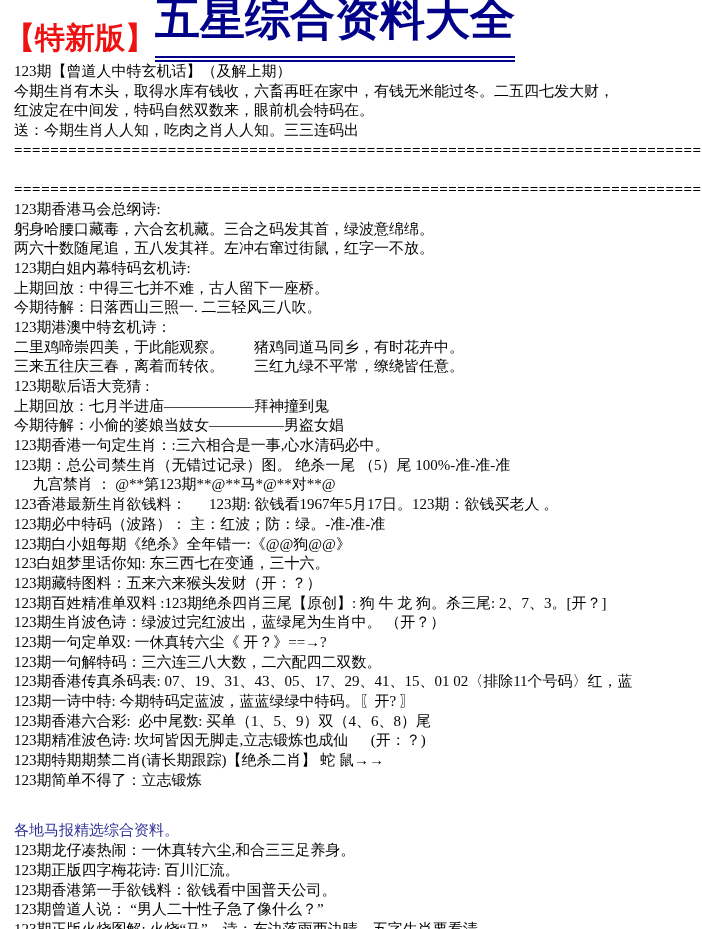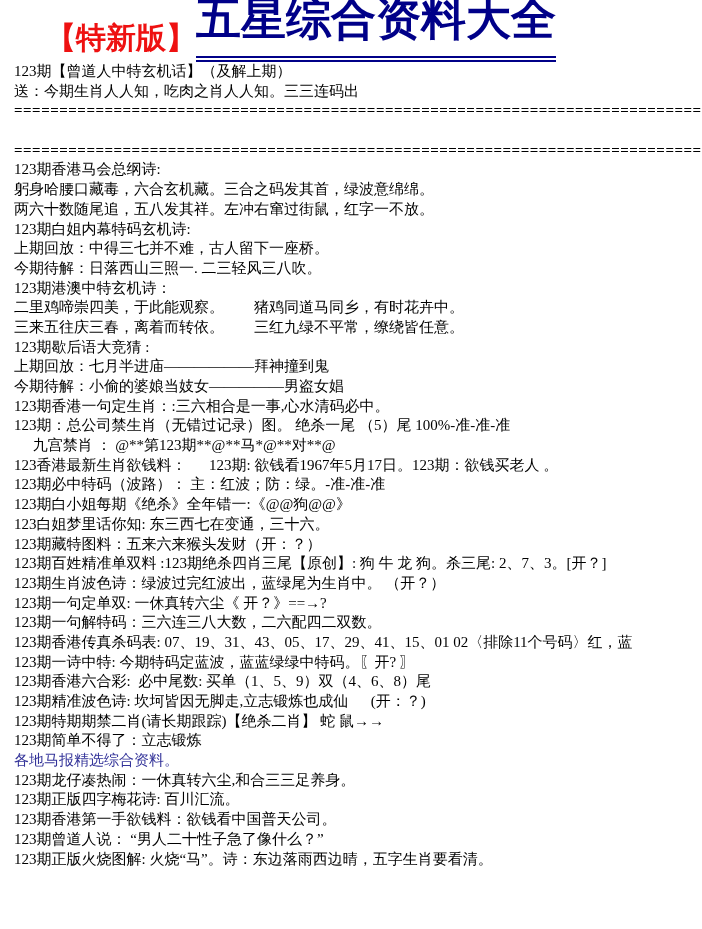--- a/index.html
+++ b/index.html
@@ -24,21 +24,20 @@
     height: 62px;
     overflow: hidden;
   }
   .badge {
     color: var(--badge-red);
     font-size: 30px;
     font-weight: bold;
     line-height: 1;
     padding-bottom: 9px;
     white-space: nowrap;
-    margin-left: 41px;
   }
   .title {
     color: var(--title-navy);
     font-size: 45px;
     font-weight: bold;
     line-height: 1;
     padding-bottom: 14px;
     border-bottom: 6px double var(--title-navy);
     text-decoration: none;
     white-space: nowrap;
@@ -47,33 +46,35 @@
     padding-left: 14px;
   }
   .line {
     font-size: 15px;
     height: 19.7px;
     line-height: 19.7px;
     color: var(--body-text);
     white-space: pre;
     overflow: hidden;
   }
-  .line.blue { color: var(--accent-blue); }
+  .line.blue { color: var(--accent-blue); margin-top: 31px; }
   .line.separator { letter-spacing: 0.5px; font-weight: bold; }
 </style>
 </head>
 <body>
 
 <div class="page">
   <div class="header">
     <span class="badge">【特新版】</span>
     <span class="title">五星综合资料大全</span>
   </div>
   <div class="content">
       <div class="line">123期【曾道人中特玄机话】（及解上期）</div>
+      <div class="line">今期生肖有木头，取得水库有钱收，六畜再旺在家中，有钱无米能过冬。二五四七发大财，</div>
+      <div class="line">红波定在中间发，特码自然双数来，眼前机会特码在。</div>
       <div class="line">送：今期生肖人人知，吃肉之肖人人知。三三连码出</div>
       <div class="line separator">================================================================================</div>
       <div class="line">&nbsp;</div>
       <div class="line separator">================================================================================</div>
       <div class="line">123期香港马会总纲诗:</div>
       <div class="line">躬身哈腰口藏毒，六合玄机藏。三合之码发其首，绿波意绵绵。</div>
       <div class="line">两六十数随尾追，五八发其祥。左冲右窜过街鼠，红字一不放。</div>
       <div class="line">123期白姐内幕特码玄机诗:</div>
       <div class="line">上期回放：中得三七并不难，古人留下一座桥。</div>
       <div class="line">今期待解：日落西山三照一. 二三轻风三八吹。</div>

